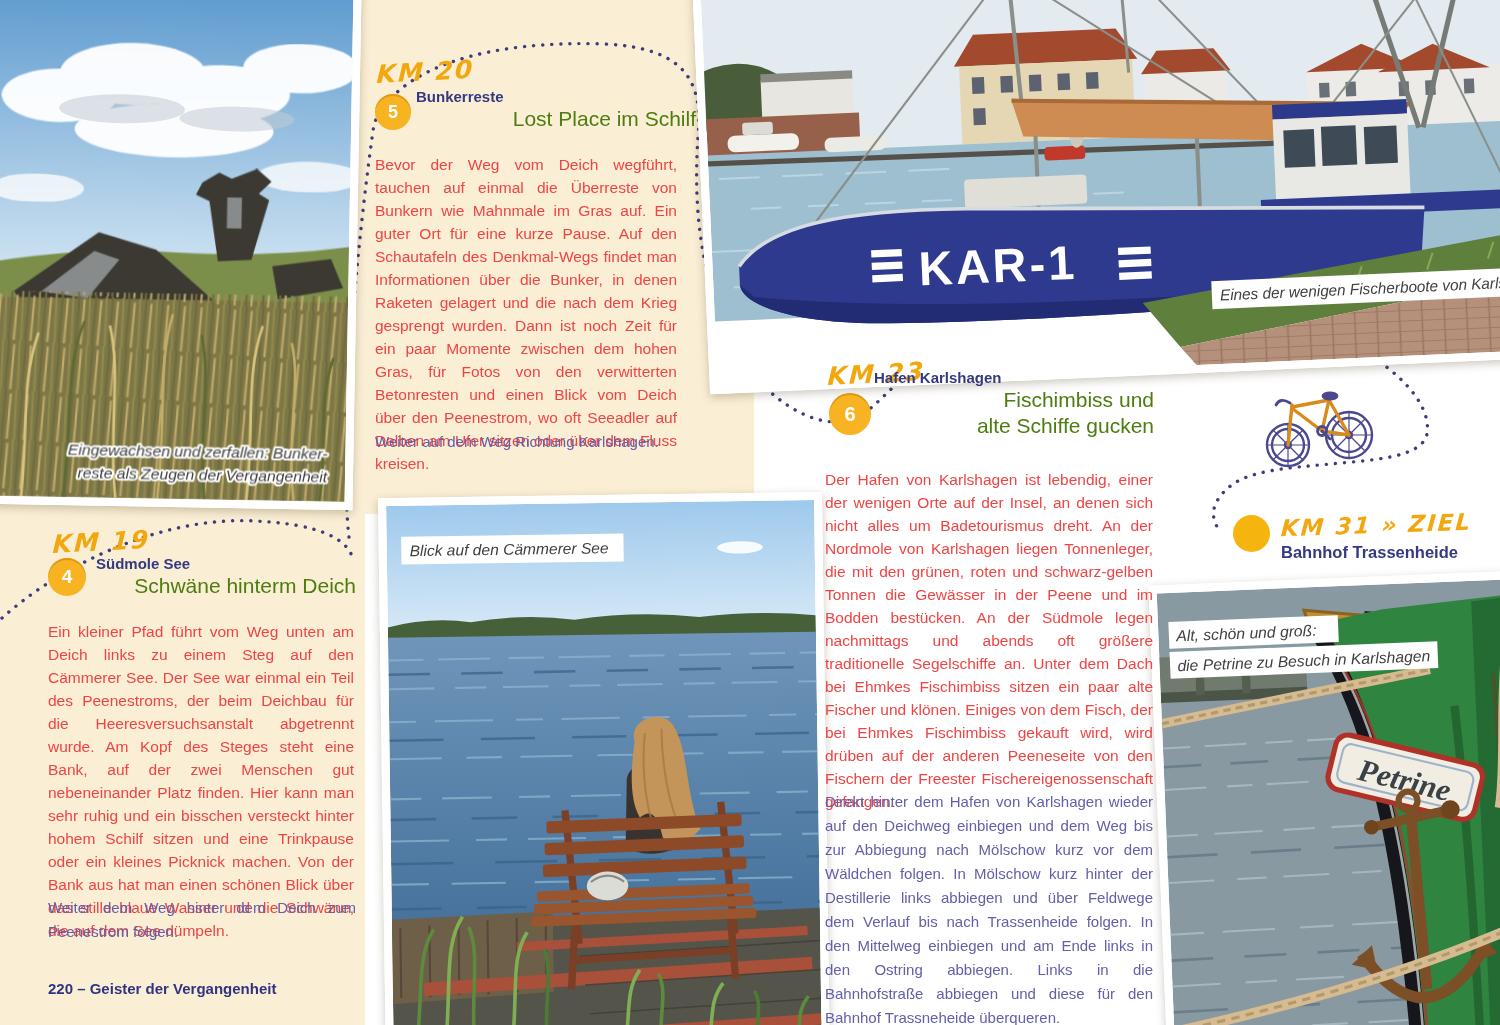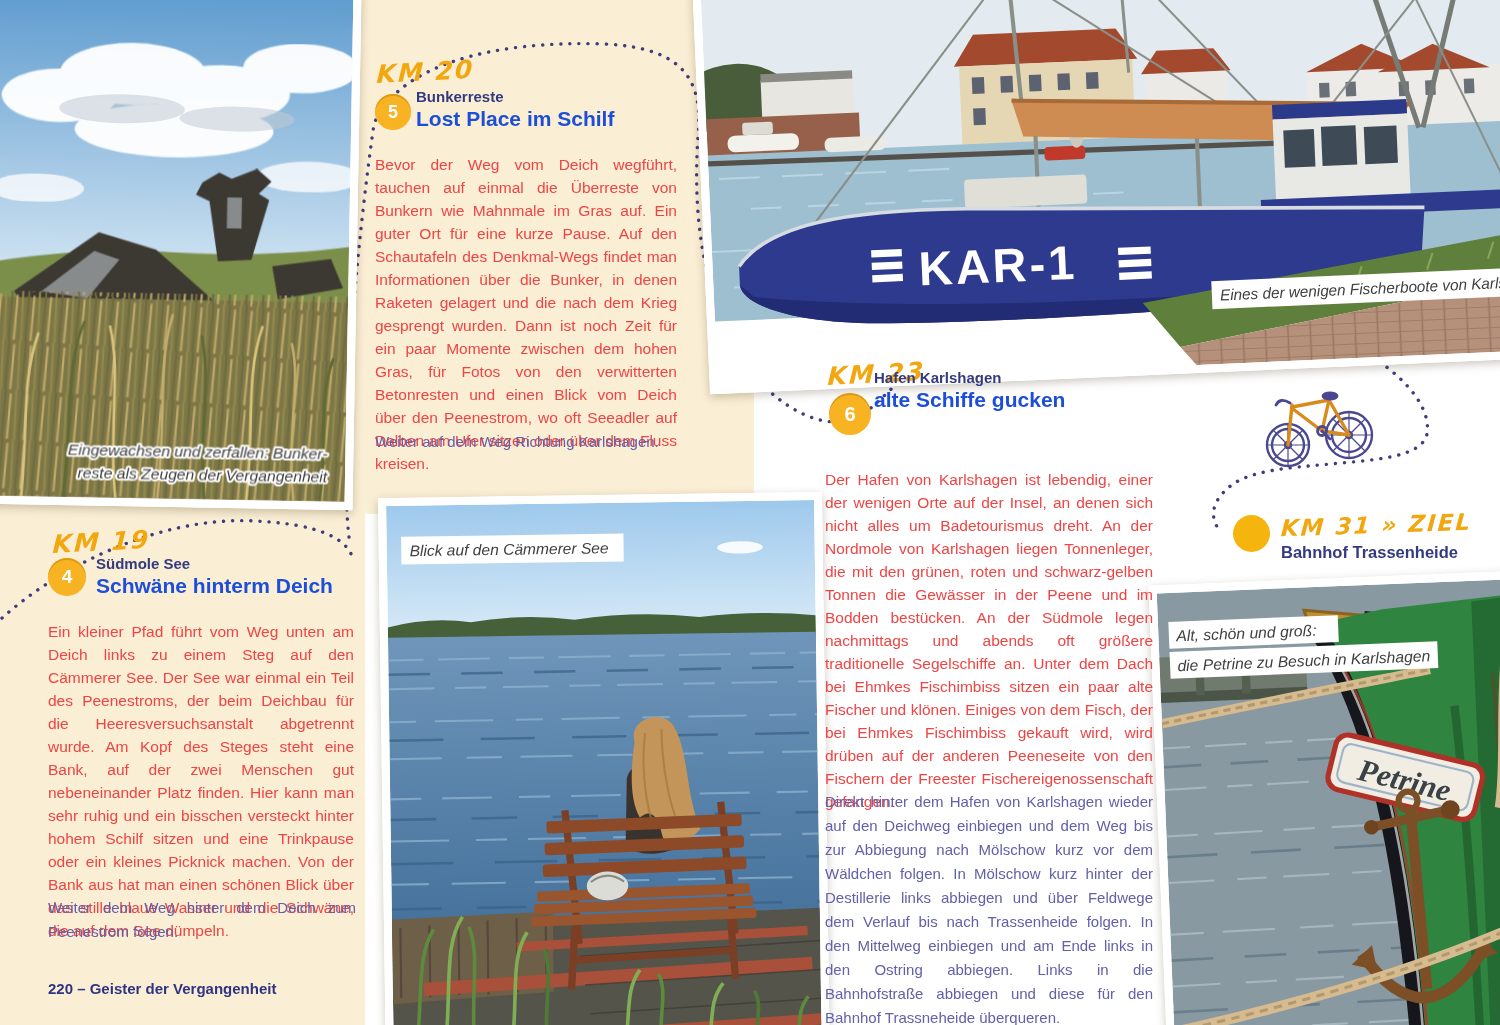--- a/index.html
+++ b/index.html
@@ -17,21 +17,21 @@
   #photo-lake{left:382px;top:495px;width:428px;height:560px;transform:rotate(-0.8deg);}
   #photo-petrine{left:1158px;top:578px;width:360px;height:470px;transform:rotate(-2.3deg);}
   .textblock{position:absolute;z-index:4;}
   .km-label{font-family:"DejaVu Sans",sans-serif;font-style:italic;font-weight:800;
             font-size:25px;color:#f2a70f;letter-spacing:2px;transform:rotate(-3deg) skewX(-6deg);
             transform-origin:left bottom;}
   .badge{position:absolute;z-index:5;border-radius:50%;background:#f7b322;color:#fff;
          font-weight:bold;display:flex;align-items:center;justify-content:center;
          box-shadow:inset 0 2px 0 rgba(190,120,0,.45);}
   .stop-subtitle{font-size:15px;font-weight:bold;color:#333a80;line-height:1.2;}
-  .stop-title{font-size:21px;font-weight:bold;color:#1d4ed8;line-height:1.24;}
+  .stop-title{font-size:21px;font-weight:normal;color:#4d7c0f;line-height:1.24;text-align:right;}
   .stop-body{font-size:15.5px;line-height:23px;color:#ef4444;text-align:justify;}
   .stop-note{font-size:15px;line-height:24px;color:#6260a8;text-align:justify;}
   .ziel-km{font-family:"DejaVu Sans",sans-serif;font-style:italic;font-weight:800;font-size:23px;
            color:#f2a70f;letter-spacing:2px;transform:rotate(-2deg) skewX(-6deg);}
   .ziel-station{font-size:16.5px;font-weight:bold;color:#333a80;margin-top:5px;}
   .footer{position:absolute;left:48px;top:980px;z-index:4;font-size:15px;font-weight:bold;color:#2f3482;}
   .svg-caption{font-style:italic;font-size:15px;fill:#3f3f3f;font-family:"Liberation Sans",sans-serif;}
 </style>
 </head>
 <body>
@@ -447,20 +447,21 @@
   </div>
   <div class="textblock stop-body" style="left:375px;top:153px;width:302px;">Bevor der Weg vom Deich wegführt, tauchen auf einmal die Überreste von Bunkern wie Mahnmale im Gras auf. Ein guter Ort für eine kurze Pause. Auf den Schautafeln des Denkmal-Wegs findet man Informationen über die Bunker, in denen Raketen gelagert und die nach dem Krieg gesprengt wurden. Dann ist noch Zeit für ein paar Momente zwischen dem hohen Gras, für Fotos von den verwitterten Betonresten und einen Blick vom Deich über den Peenestrom, wo oft Seeadler auf Dalben am Ufer sitzen oder über dem Fluss kreisen.</div>
   <div class="textblock stop-note" style="left:375px;top:430px;width:302px;">Weiter auf dem Weg Richtung Karlshagen.</div>
 
   <div class="textblock km-label" style="left:827px;top:362px;">KM 23</div>
   <div class="badge" style="left:829px;top:393px;width:42px;height:42px;font-size:20px;">
       <span>6</span>
     </div>
   <div class="textblock" style="left:874px;top:369px;width:280px;">
     <div class="stop-subtitle">Hafen Karlshagen</div>
+    <div class="stop-title">Fischimbiss und</div>
     <div class="stop-title">alte Schiffe gucken</div>
   </div>
   <div class="textblock stop-body" style="left:825px;top:468px;width:328px;">Der Hafen von Karlshagen ist lebendig, einer der wenigen Orte auf der Insel, an denen sich nicht alles um Badetourismus dreht. An der Nordmole von Karlshagen liegen Tonnenleger, die mit den grünen, roten und schwarz-gelben Tonnen die Gewässer in der Peene und im Bodden bestücken. An der Südmole legen nachmittags und abends oft größere traditionelle Segelschiffe an. Unter dem Dach bei Ehmkes Fischimbiss sitzen ein paar alte Fischer und klönen. Einiges von dem Fisch, der bei Ehmkes Fischimbiss gekauft wird, wird drüben auf der anderen Peeneseite von den Fischern der Freester Fischereigenossenschaft gefangen.</div>
   <div class="textblock stop-note" style="left:825px;top:790px;width:328px;">Direkt hinter dem Hafen von Karlshagen wieder auf den Deichweg einbiegen und dem Weg bis zur Abbiegung nach Mölschow kurz vor dem Wäldchen folgen. In Mölschow kurz hinter der Destillerie links abbiegen und über Feldwege dem Verlauf bis nach Trassenheide folgen. In den Mittelweg einbiegen und am Ende links in den Ostring abbiegen. Links in die Bahnhofstraße abbiegen und diese für den Bahnhof Trassneheide überqueren.</div>
 
   <div class="badge" style="left:1233px;top:515px;width:37px;height:37px;background:#f6b40e;box-shadow:none;"></div>
   <div class="textblock" style="left:1281px;top:512px;">
     <div class="ziel-km">KM 31 » ZIEL</div>
     <div class="ziel-station">Bahnhof Trassenheide</div>
   </div>

